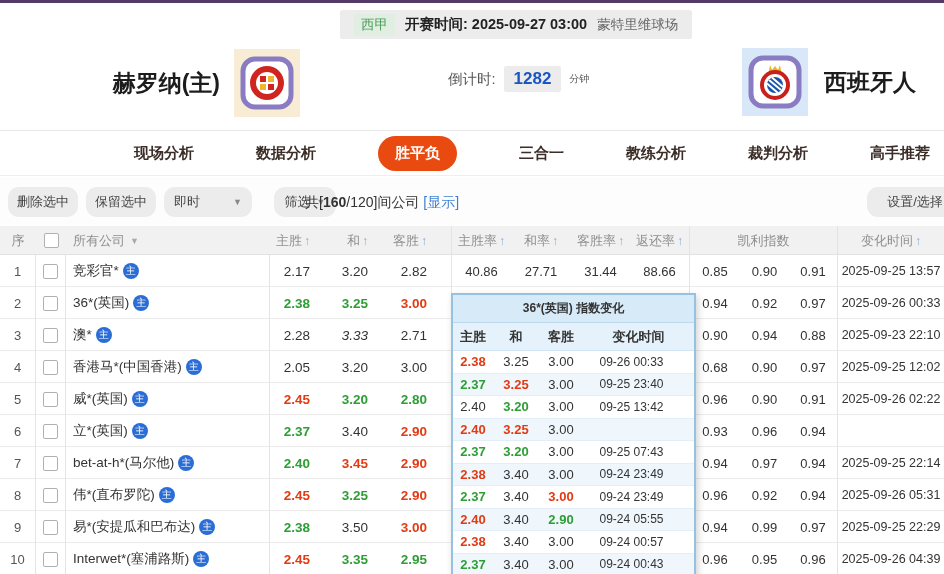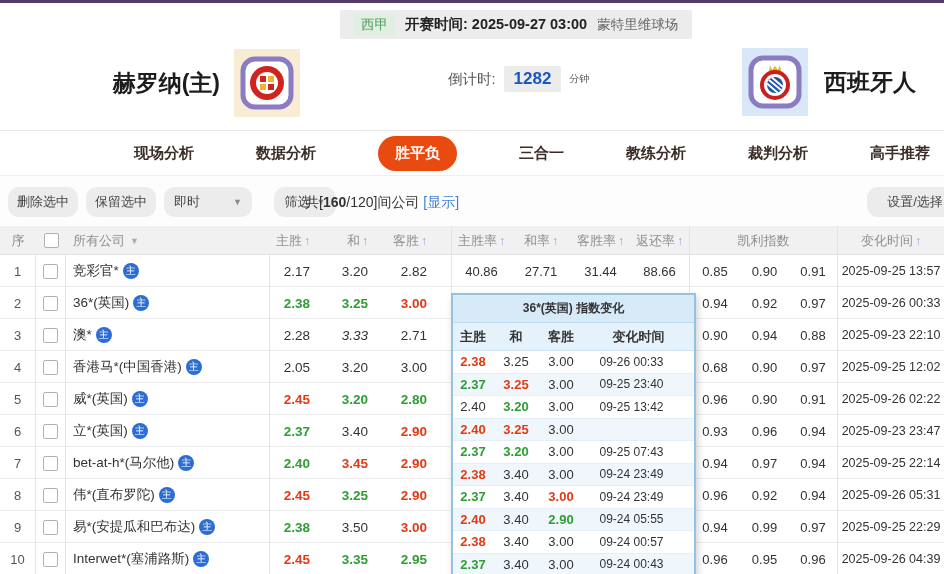--- a/index.html
+++ b/index.html
@@ -329,21 +329,20 @@
         <div class="cell-odd pr2 bold" style="color: rgb(44, 158, 51);">2.37</div>
         <div class="cell-odd pr2" style="color: rgb(51, 51, 51);">3.40</div>
         <div class="cell-odd pr24 b-r bold" style="color: rgb(226, 58, 18);">2.90</div>
         <div class="cell-rate"></div>
         <div class="cell-rate"></div>
         <div class="cell-rate"></div>
         <div class="cell-rate b-r"></div>
         <div class="cell-kelly">0.93</div>
         <div class="cell-kelly">0.96</div>
         <div class="cell-kelly b-r">0.94</div>
-        <div class="cell-time">2025-09-23 23:47</div>
       </div>
       <div class="trow grid">
         <div class="cell-seq b-r">7</div>
         <div class="cell-cb b-r">
           <span class="cbx"></span>
         </div>
         <div class="cell-co b-r">
           <span class="cname">bet-at-h*(马尔他)</span>
           <span class="p-badge">主</span>
         </div>

